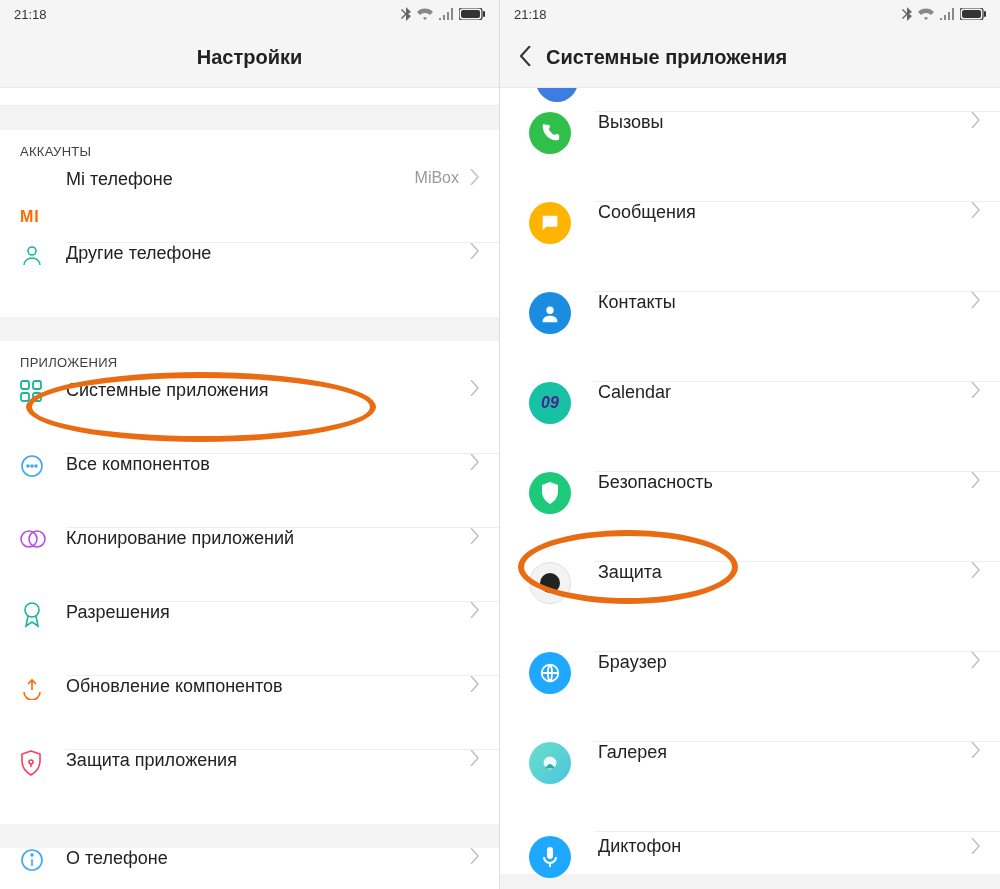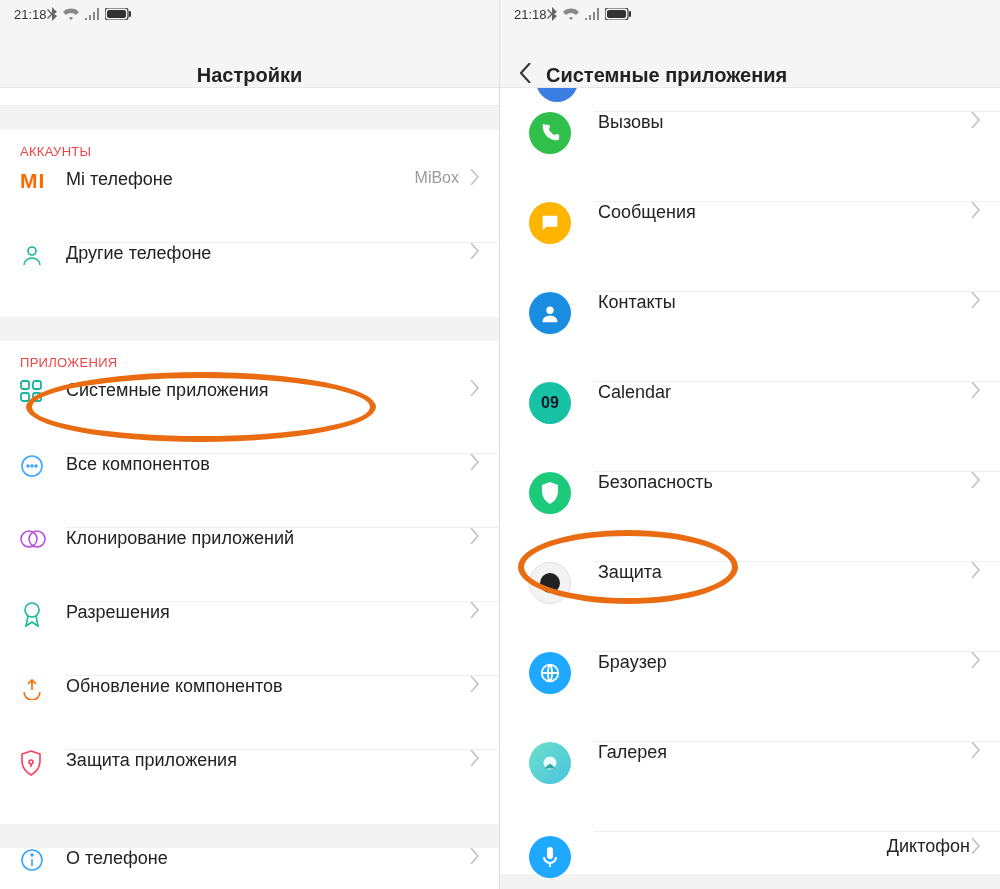--- a/index.html
+++ b/index.html
@@ -25,33 +25,34 @@
     flex-direction: column;
   }
   .phone:first-child { border-right: 1px solid #ddd; }
 
   
   .statusbar {
     height: 28px;
     background: #f5f5f5;
     display: flex;
     align-items: center;
+    justify-content: space-between;
     padding: 0 14px;
     font-size: 13px;
     color: #333;
   }
   .status-icons { display: flex; align-items: center; gap: 6px; }
   .status-icons svg { display: block; }
 
   
   .titlebar {
     height: 60px;
     background: #f5f5f5;
     display: flex;
-    align-items: flex-end;
+    align-items: center;
     padding: 0 20px;
     border-bottom: 1px solid #e8e8e8;
     gap: 14px;
   }
   .titlebar.center { justify-content: center; }
   .titlebar h1 {
     font-size: 20px;
     font-weight: 600;
     color: #222;
   }
@@ -60,21 +61,21 @@
   
   .scroller { flex: 1; overflow: hidden; background: #f3f3f3; }
   .spacer-row {
     height: 18px;
     background: #fff;
     border-bottom: 1px solid #eee;
   }
   .section-gap { height: 24px; background: #f3f3f3; }
   .section-label {
     font-size: 13px;
-    color: #ef4444;
+    color: #404040;
     padding: 14px 20px 10px;
     background: #fff;
     letter-spacing: 0.3px;
   }
   .section-body { background: #fff; }
   .row {
     display: flex;
     align-items: flex-start;
     height: 74px;
     padding: 0 20px 0 20px;
@@ -107,36 +108,36 @@
     background: #eee;
   }
 
   
   .app-row { height: 90px; }
   .app-row .icon-slot { width: 60px; justify-content: center; }
   .app-row .label { padding-left: 18px; }
   .app-icon {
     width: 42px; height: 42px; border-radius: 50%;
     display:flex; align-items:center; justify-content:center;
-    color:#0f172a; font-weight:600;
+    color:#4c1d95; font-weight:600;font-style:italic;
   }
   .partial-top {
     height: 24px; background:#fff; position:relative;
   }
   .partial-top .half-circle {
     position:absolute; left: 36px; top:-28px;
     width:42px; height:42px; border-radius:50%;
     background:#3b7de0;
   }
   .partial-top .sep {
     position:absolute; left:94px; right:0; bottom:0; height:1px; background:#eee;
   }
   .partial-bottom { height: 42px; background:#fff; display:flex; align-items:flex-start; padding:4px 20px 0 20px; }
   .partial-bottom .icon-slot { width:60px; display:flex; justify-content:center; }
-  .partial-bottom .label { flex:1; font-size:18px; color:#222; padding-left:18px;text-align:right; }
+  .partial-bottom .label { flex:1; font-size:18px; color:#222; padding-left:18px; }
   .partial-bottom .chev { color:#c0c0c0; align-self:flex-start; margin-top:2px; }
 
   
   .highlight-oval {
     position: absolute;
     border: 6px solid #e96b12;
     border-radius: 50%;
     pointer-events: none;
   }
 
@@ -232,21 +233,21 @@
 
     <div class="scroller">
       <div class="spacer-row"></div>
       <div class="section-gap"></div>
 
       <div class="section-body">
         <div class="section-label">АККАУНТЫ</div>
 
         <div class="row">
           <span class="icon-slot">
-              <span style="color:#ff6a00;font-weight:800;font-size:21px;letter-spacing:1px;">MI</span>
+              <span style="color:#ff6a00;font-weight:800;font-size:16px;letter-spacing:1px;margin-top:39px;">MI</span>
             </span>
           <span class="label">Mi телефоне</span>
           <span class="value">MiBox</span>
           <svg class="chev" width="10" height="16" viewBox="0 0 10 16">
               <path d="M2 0l7 8-7 8" fill="none" stroke="currentColor" stroke-width="1.5"></path>
             </svg>
           <div class="sep"></div>
         </div>
 
         <div class="row nosep">

